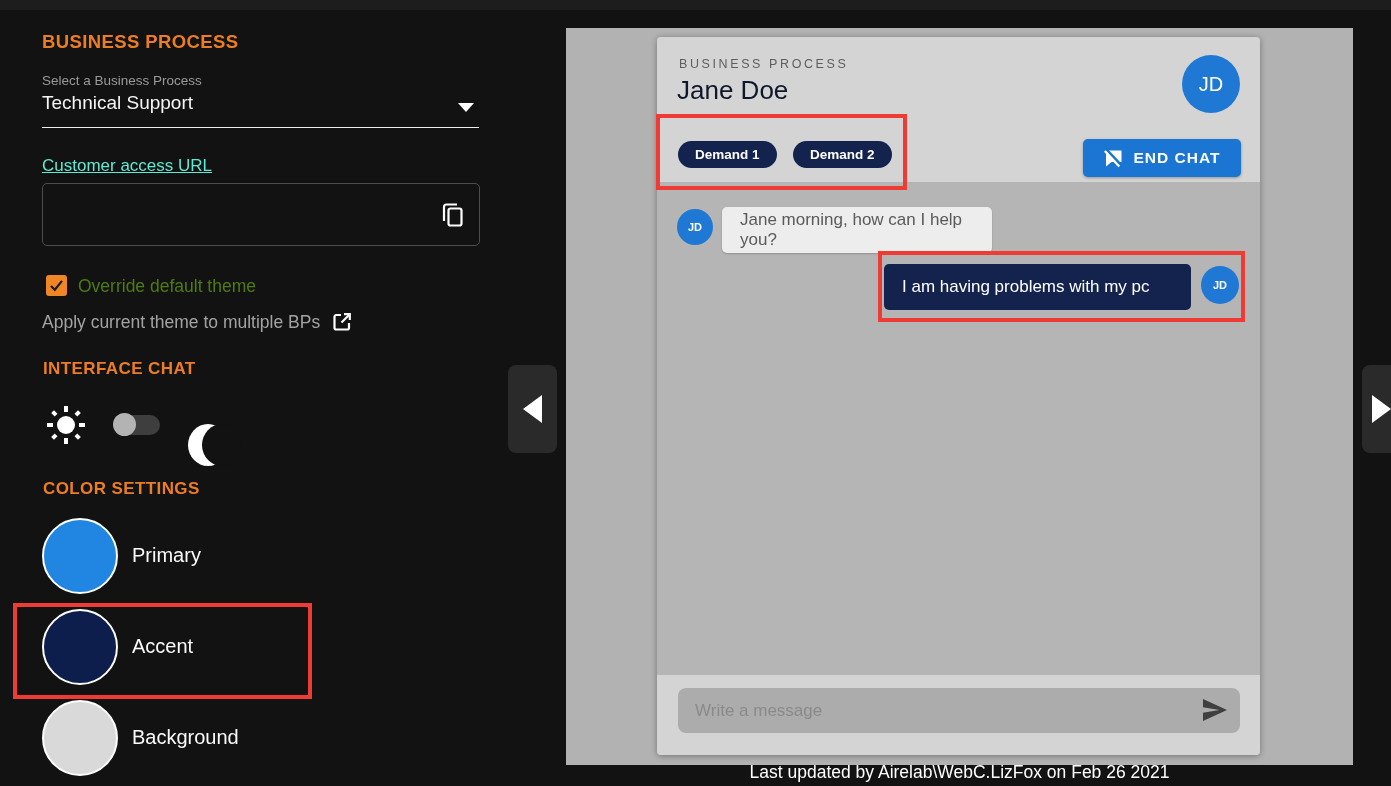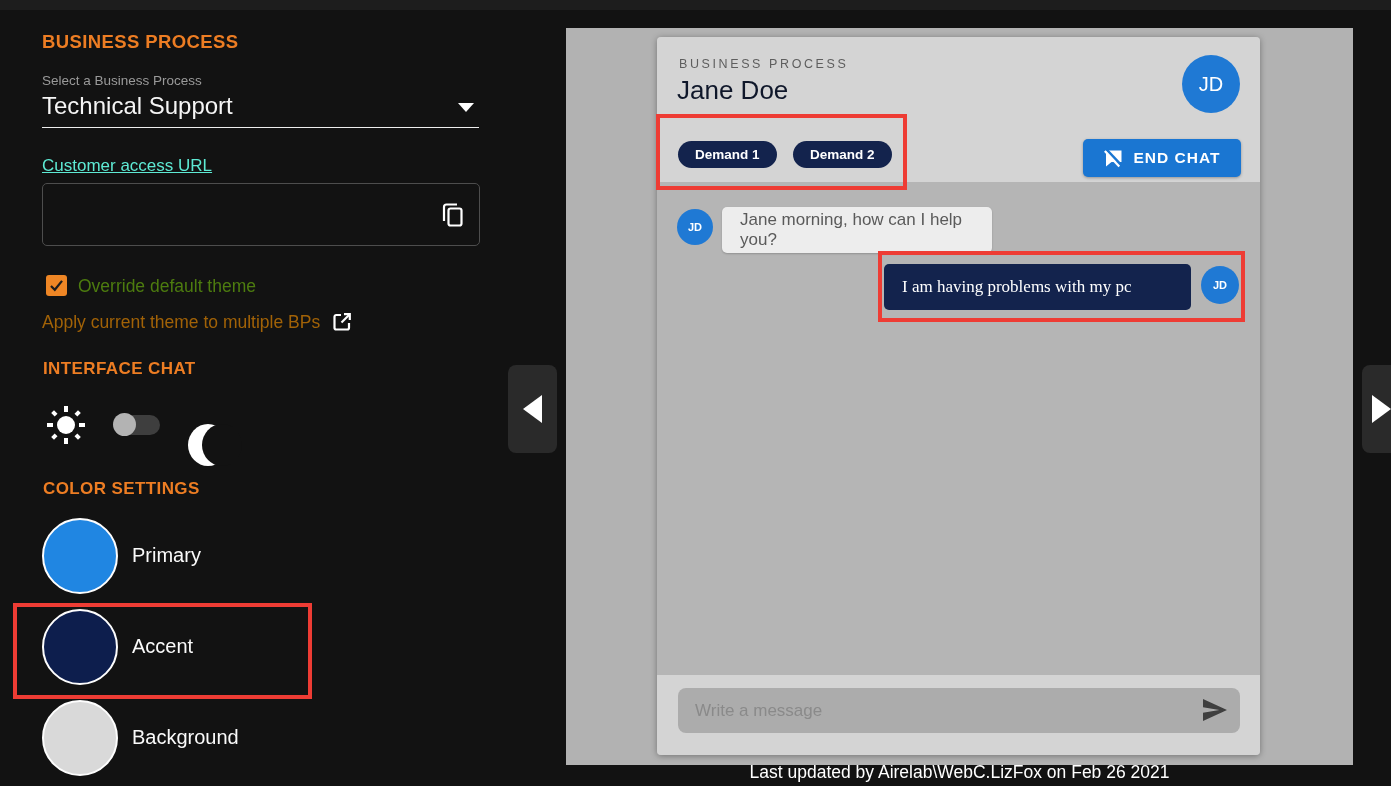--- a/index.html
+++ b/index.html
@@ -7,30 +7,30 @@
   body { font-family:"Liberation Sans", sans-serif; }
   .root{ position:relative; width:1391px; height:786px; background:#121212; overflow:hidden; }
   .abs{ position:absolute; }
 
   
   .topstrip{ left:0; top:0; width:1391px; height:10px; background:#1d1d1d; }
 
   
   .sec-heading{ color:#ed7d23; font-size:18.5px; font-weight:bold; letter-spacing:.4px; }
   .select-label{ color:#9a9a9a; font-size:13.5px; }
-  .select-value{ color:#f5f5f5; font-size:24px; }
+  .select-value{ color:#f5f5f5; font-size:19px; }
   .caret-down{ width:0; height:0; border-left:8px solid transparent; border-right:8px solid transparent; border-top:9px solid #fff; }
   .underline{ background:#ededed; height:1px; }
   .field-label{ color:#5eead4; font-size:17px;text-decoration:underline; }
   .url-box{ width:438px; height:63px; border:1px solid #4d4d4d; border-radius:5px; }
   .url-input{ position:absolute; left:16px; top:0; width:368px; height:61px; background:transparent; border:none; outline:none; color:#fafafa; font-size:17.5px; font-family:"Liberation Sans", sans-serif; white-space:nowrap; overflow:hidden; }
   .copy-btn{ position:absolute; right:12px; top:17px; width:28px; height:28px; background:transparent; border:none; cursor:pointer; }
   .checkbox{ width:21px; height:21px; background:#ee8625; border-radius:3px; display:flex; align-items:center; justify-content:center; }
   .chk-label{ color:#4d7c0f; font-size:17.5px; }
-  .apply-row{ display:flex; align-items:center; gap:11px; color:#a16207; font-size:17.5px; cursor:pointer; }
+  .apply-row{ display:flex; align-items:center; gap:11px; color:#a3a3a3; font-size:17.5px; cursor:pointer; }
   .toggle-track{ width:46px; height:20px; background:#3e3e3e; border-radius:10px; position:relative; cursor:pointer; }
   .toggle-knob{ position:absolute; left:-1px; top:-2px; width:23px; height:23px; border-radius:50%; background:#b3b3b3; }
   .moon-wrap{ width:44px; height:44px; position:relative; }
   .moon-full{ position:absolute; left:2px; top:1px; width:40px; height:42px; border-radius:50%; background:#fff; }
   .moon-mask{ position:absolute; left:16px; top:1px; width:40px; height:42px; border-radius:50%; background:#121212; }
   .swatch{ width:76px; height:76px; border-radius:50%; border:2px solid #fdfdfd; cursor:pointer; }
   .swatch-label{ color:#fafafa; font-size:20px; }
 
   
   .red-rect{ border:4px solid #ee3c34; background:transparent; z-index:30; pointer-events:none; }
@@ -46,21 +46,21 @@
   .card-header{ position:absolute; left:0; top:0; width:603px; height:145px; background:#d4d4d4; }
   .card-label{ position:absolute; left:22px; top:20px; font-size:12.5px; letter-spacing:2.6px; color:#5e5e5e; font-weight:500; }
   .card-name{ position:absolute; left:20px; top:38px; font-size:26px; color:#0f172a; }
   .avatar{ border-radius:50%; background:#1f79d4; color:#fff; display:flex; align-items:center; justify-content:center; font-weight:bold; }
   .avatar-lg{ position:absolute; left:525px; top:18px; width:58px; height:58px; font-size:20px; font-weight:400; }
   .avatar-sm{ font-size:11px; }
   .pill{ position:absolute; top:104px; height:27px; line-height:27px; padding:0 17px; background:#13234d; color:#fff; font-size:13.5px; font-weight:bold; border-radius:14px; cursor:pointer; }
   .endchat-btn{ position:absolute; left:426px; top:102px; width:158px; height:38px; background:#1a76d2; border:none; border-radius:5px; color:#fff; font-size:15.5px; font-weight:bold; letter-spacing:1px; display:flex; align-items:center; justify-content:center; gap:10px; cursor:pointer; font-family:"Liberation Sans", sans-serif; box-shadow:0 1px 3px rgba(0,0,0,.3); }
   .bubble{ position:absolute; font-size:17px; display:flex; align-items:center; padding:0 18px; }
   .bubble-agent{ left:65px; top:170px; width:270px; height:46px; background:#ededed; color:#5a5a5a; border-radius:5px; box-shadow:0 1px 2px rgba(0,0,0,.2); }
-  .bubble-cust{ left:227px; top:227px; width:307px; height:46px; background:#13234d; color:#fff; border-radius:5px;font-family:Liberation Serif, serif; }
+  .bubble-cust{ left:227px; top:227px; width:307px; height:46px; background:#13234d; color:#fff; border-radius:5px; }
   .card-footer{ position:absolute; left:0; top:638px; width:603px; height:80px; background:#d4d4d4; }
   .msg-input-wrap{ position:absolute; left:21px; top:13px; width:562px; height:45px; background:#acacac; border-radius:8px; }
   .msg-input{ position:absolute; left:17px; top:0; width:490px; height:45px; background:transparent; border:none; outline:none; font-size:17px; color:#4a4a4a; font-family:"Liberation Sans", sans-serif; }
   .msg-input::placeholder{ color:#8a8a8a; opacity:1; }
   .send-btn{ position:absolute; right:10px; top:8px; width:30px; height:30px; background:transparent; border:none; cursor:pointer; }
   .last-updated{ left:566px; top:762px; width:787px; text-align:center; color:#fff; font-size:17.5px; font-weight:500; }
 </style>
 </head>
 <body>
 

